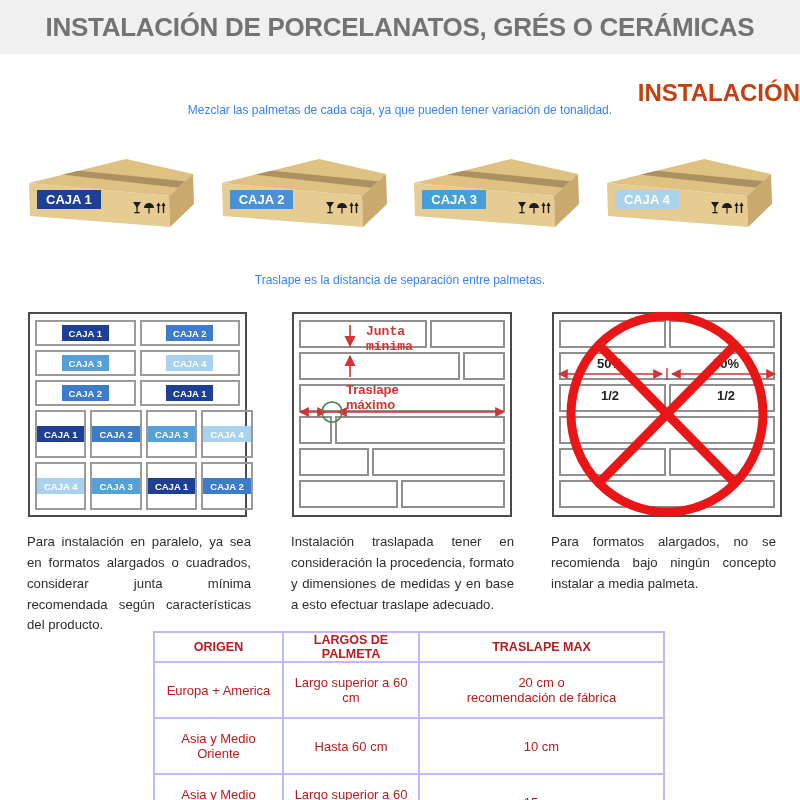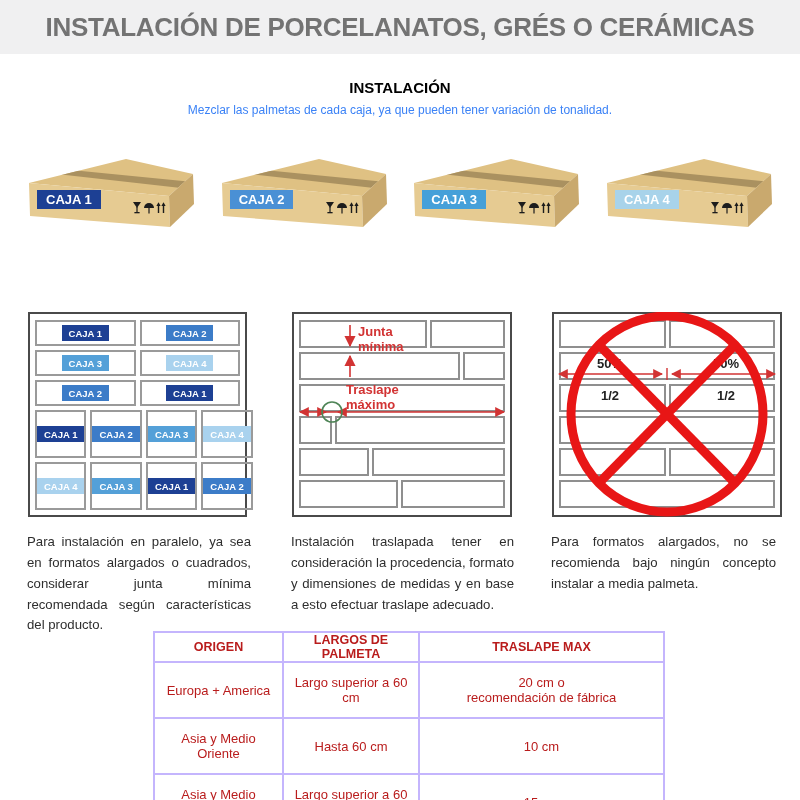--- a/index.html
+++ b/index.html
@@ -4,21 +4,21 @@
 <style>
   * { margin:0; padding:0; box-sizing:border-box; }
   html,body { width:800px; height:800px; background:#fff; font-family:"Liberation Sans", sans-serif; }
   .page { position:relative; width:800px; height:800px; background:#fff; overflow:hidden; }
 
   
   .topbar { position:absolute; left:0; top:0; width:800px; height:54px; background:#f0f0f1;
             display:flex; align-items:center; justify-content:center; }
   .topbar h1 { font-size:26px; font-weight:bold; color:#737373; letter-spacing:-0.3px; }
 
-  .h2 { position:absolute; width:100%; text-align:center; font-size:15px; font-weight:bold; color:#000000; }
+  .h2 { position:absolute; width:100%; text-align:right; font-size:24px; font-weight:bold; color:#c2410c; }
   .sub { position:absolute; width:100%; text-align:center; font-size:12px; color:#3b82f6; }
   .h2-inst { top:79px; } .sub-inst { top:103px; }
   .h2-tras { top:249px; } .sub-tras { top:273px; }
 
   
   .boxes { position:absolute; left:0; top:146px; width:800px; padding:0 21px;
            display:flex; justify-content:space-between; }
   .box { position:relative; width:180px; height:86px; }
   .plate { position:absolute; left:16px; top:44px; color:#fff; font-weight:bold; font-size:13px;
            padding:2px 9px; white-space:nowrap; }
@@ -40,21 +40,21 @@
   .tw62{width:62%;} .tw78{width:78%;} .tw16{width:16%;} .tw34{width:34%;} .tw48{width:48%;} .tw100{width:100%;}
 
   .prow { display:flex; gap:4px; margin-bottom:4px; height:26px; }
   .prow.big { height:48px; }
   .cell { flex:1; border:2px solid #9a9a9a; display:flex; align-items:center; justify-content:center; }
   .tag { color:#fff; font-weight:bold; font-size:9.5px; padding:2.5px 7px; white-space:nowrap; }
   .tag.c1{background:#1d4094;} .tag.c2{background:#3c7cc8;} .tag.c3{background:#54a0d8;} .tag.c4{background:#a9d2ee;}
 
   .overlay { position:absolute; left:-2px; top:-2px; pointer-events:none; }
   .redlbl { position:absolute; color:#d23333; font-weight:bold; font-size:13px; line-height:15px; }
-  .lbl-junta    { left:64px; top:10px; width:64px; }
+  .lbl-junta    { left:72px; top:10px; width:64px;font-family:Liberation Mono, monospace; }
   .lbl-traslape { left:52px; top:68px; width:80px; }
   .blklbl { position:absolute; color:#222; font-size:13px; font-weight:bold; text-align:center; width:80px; }
   .pct-l { left:16px;  top:42px; } .pct-r { left:132px; top:42px; }
   .haf-l { left:16px;  top:74px; } .haf-r { left:132px; top:74px; }
 
   
   .caption { position:absolute; top:532px; font-size:13.2px; line-height:1.58; color:#2e2e2e; text-align:justify; }
   .cap-left { left:27px; width:224px; } .cap-mid { left:291px; width:223px; } .cap-right { left:551px; width:225px; }
 
   
@@ -199,20 +199,21 @@
         <g>
           <polygon points="23.4,5 25.5,1.2 27.6,5"></polygon>
             <rect x="24.8" y="5" width="1.4" height="7"></rect>
           <polygon points="28.4,5 30.5,1.2 32.6,5"></polygon>
             <rect x="29.8" y="5" width="1.4" height="7"></rect>
         </g>
       </svg>
     </div>
   </div>
 
+  <div class="sub sub-tras">Traslape es la distancia de separación entre palmetas.</div>
 
   <div class="diagram dg-left">
     <div class="prow">
       <div class="cell">
           <span class="tag c1">CAJA 1</span>
         </div>
       <div class="cell">
           <span class="tag c2">CAJA 2</span>
         </div>
     </div>

